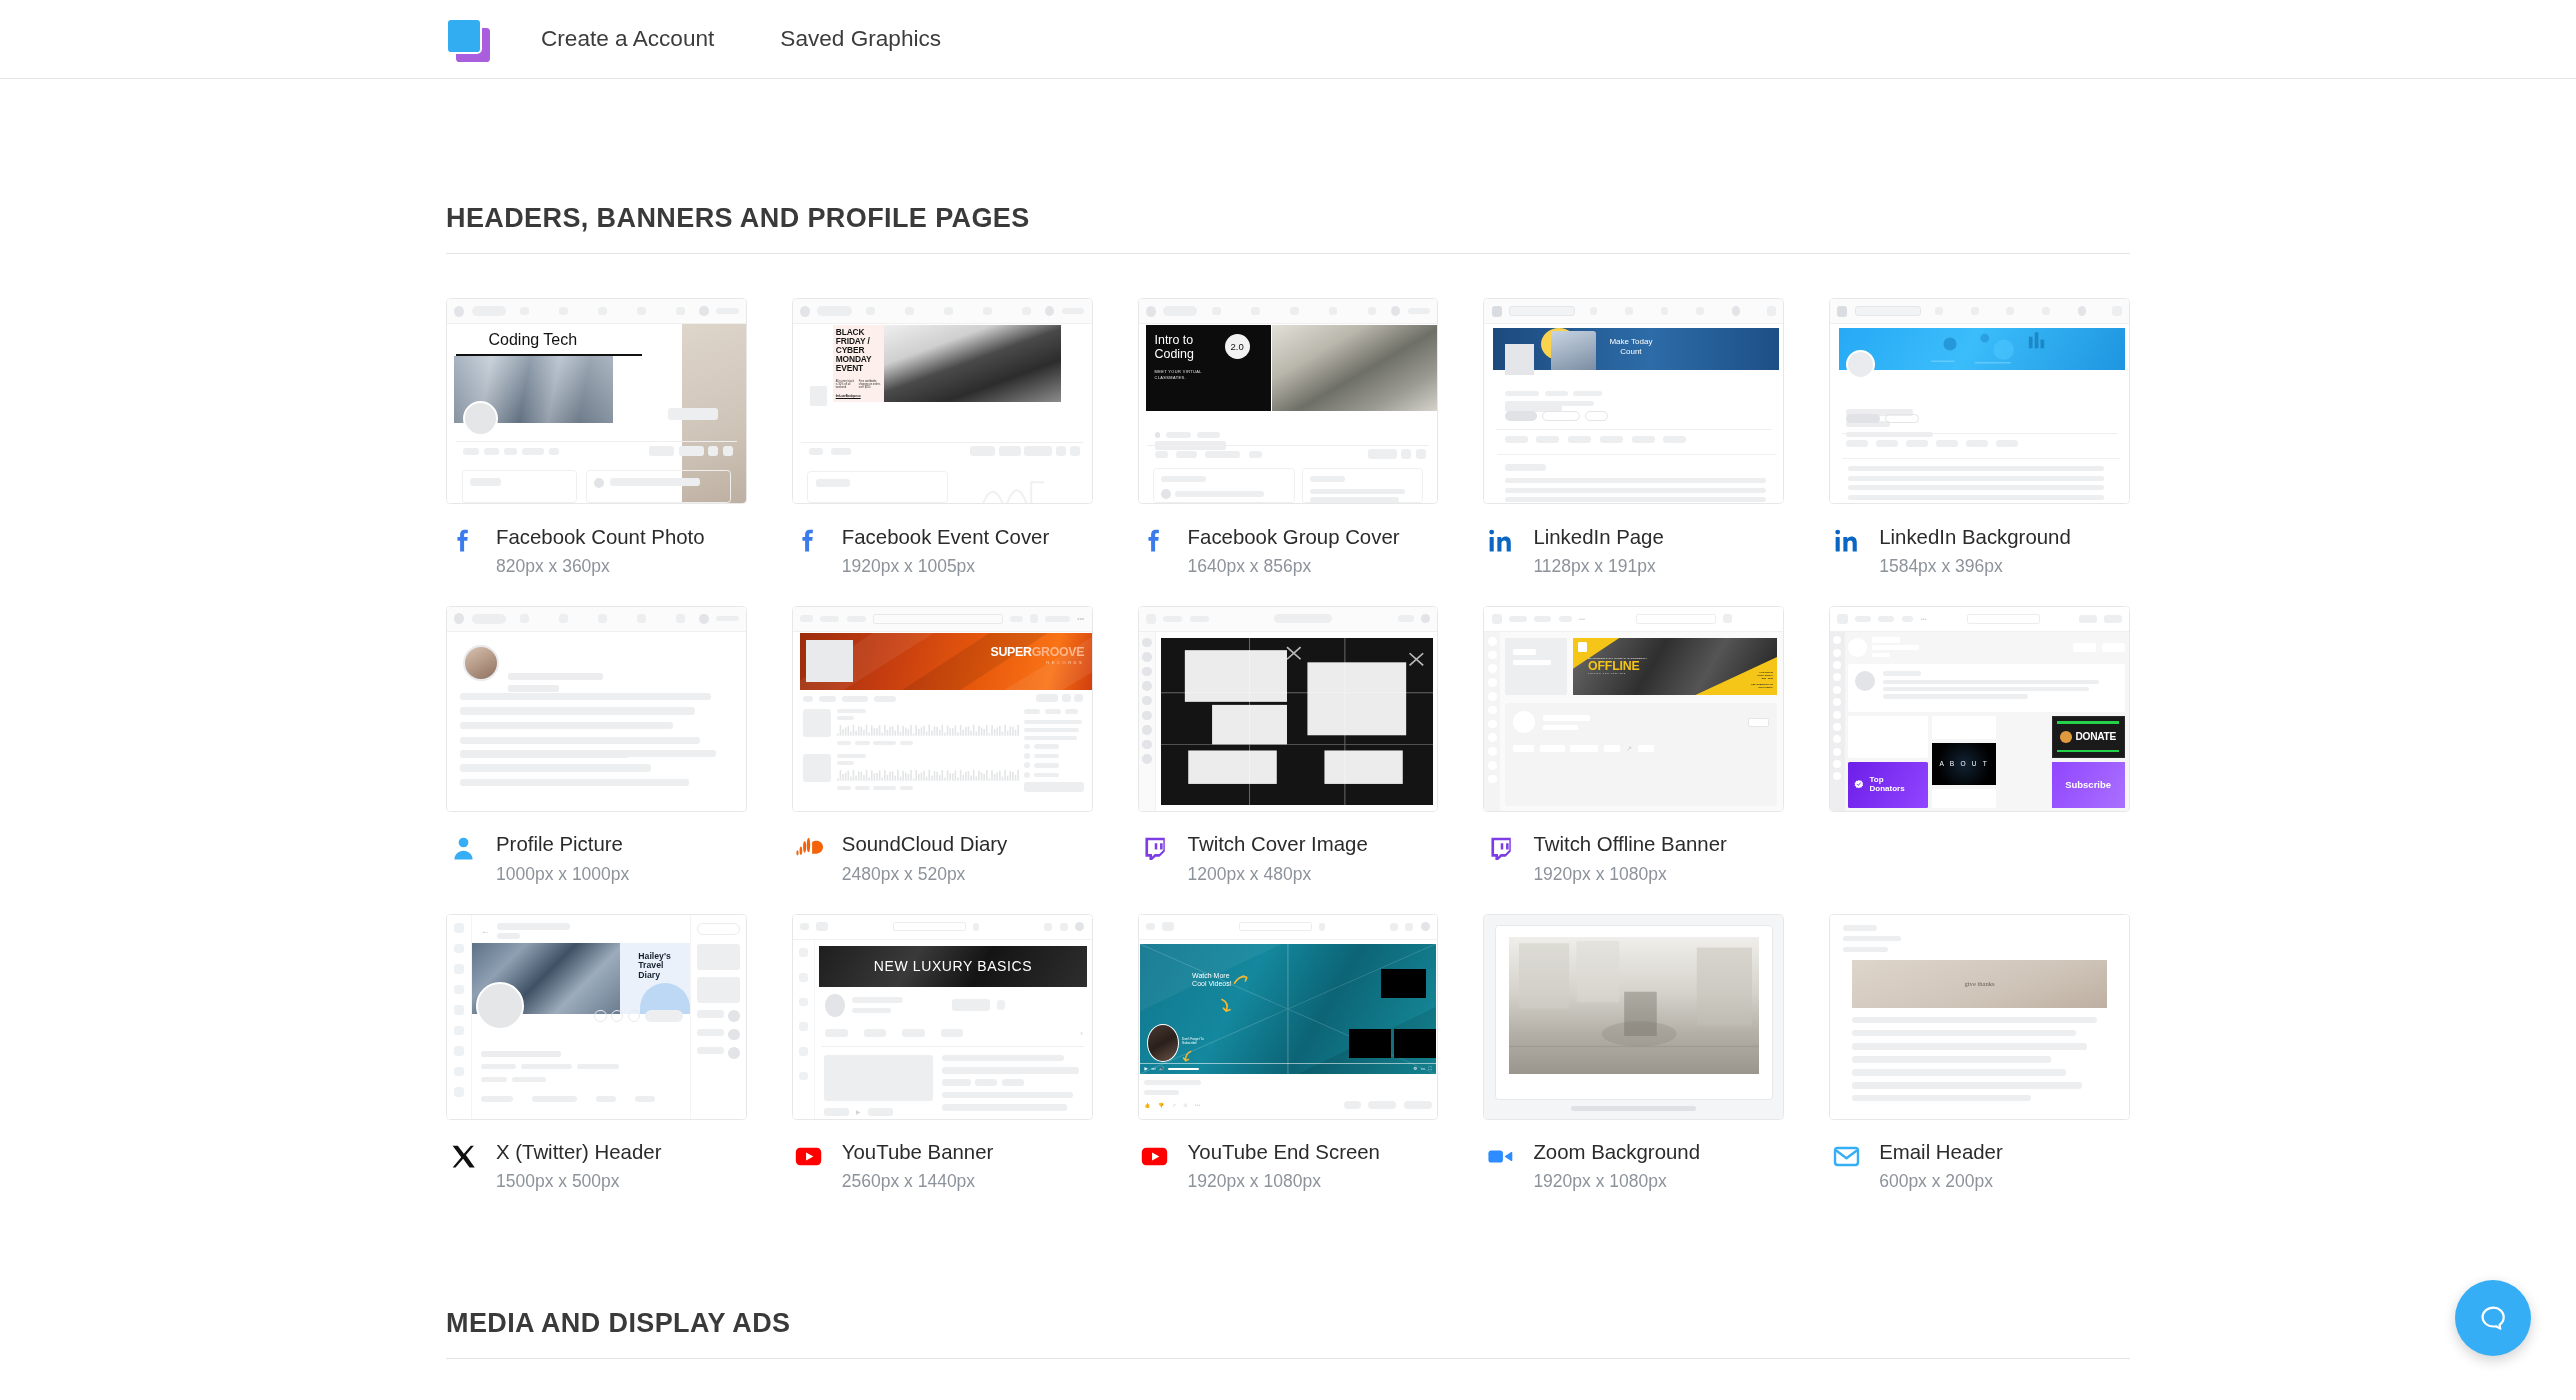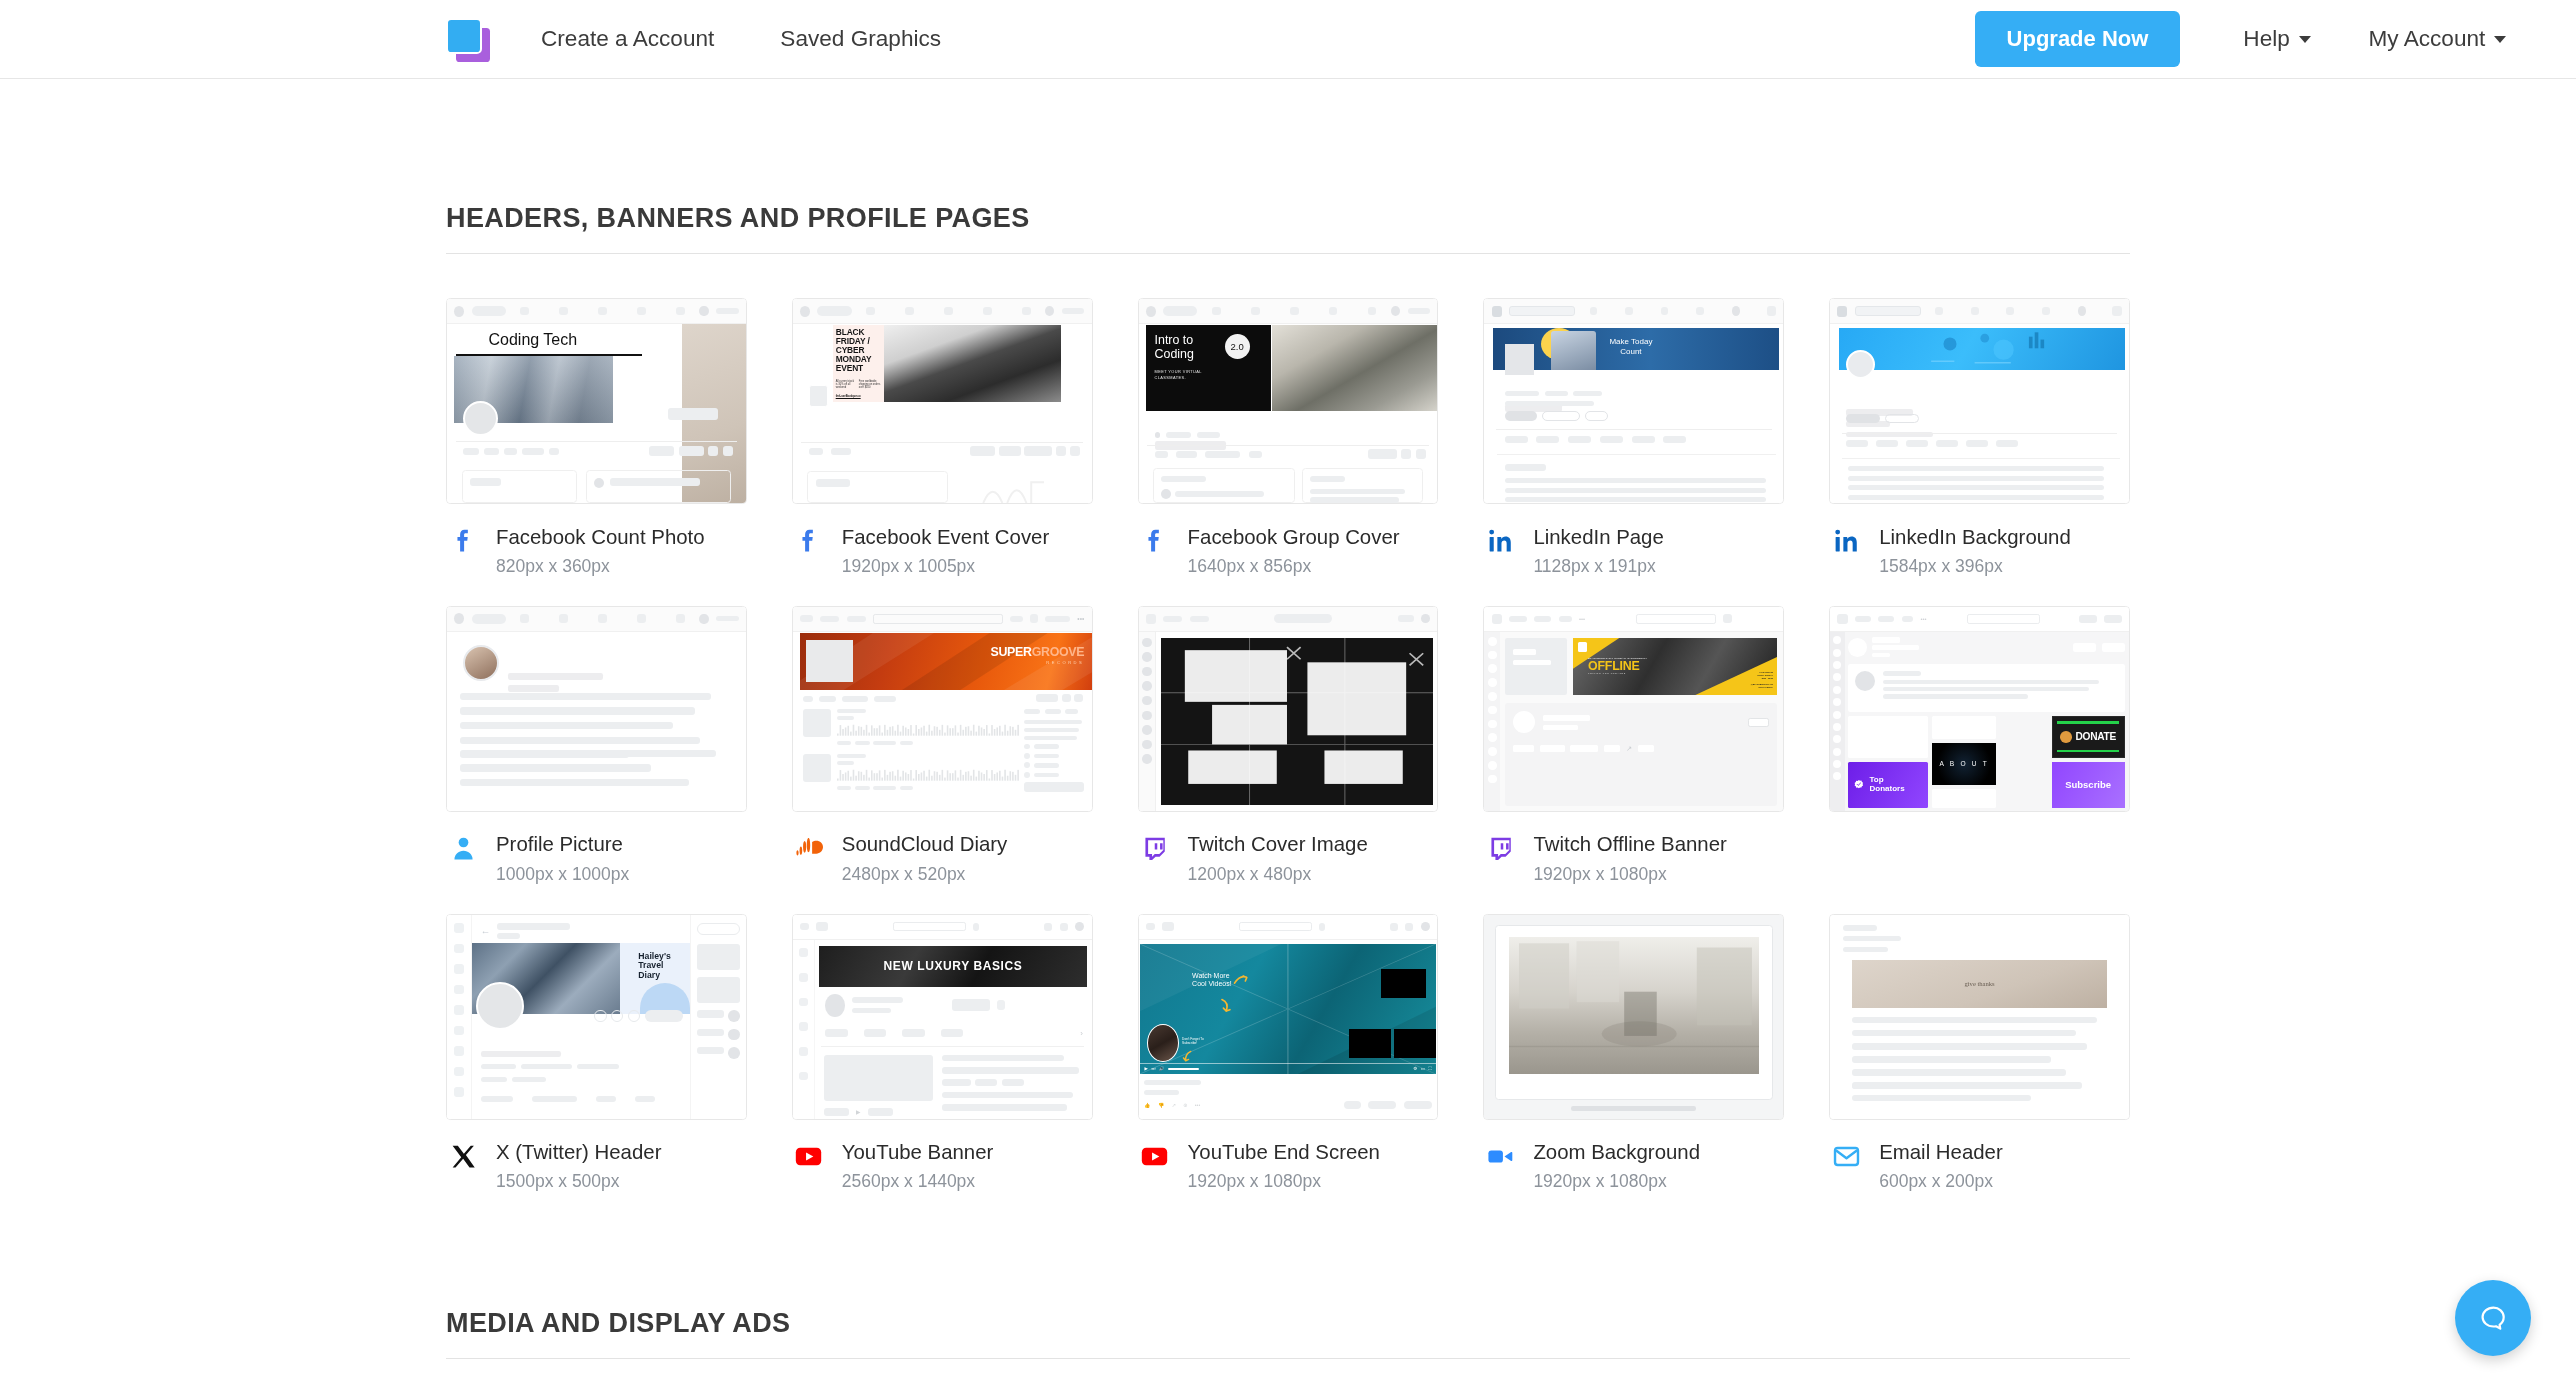--- a/index.html
+++ b/index.html
@@ -202,31 +202,20 @@
 
 <div class="topnav">
   <div class="nav-inner">
     <div class="logo">
       <div class="sq-purple"></div>
       <div class="sq-blue"></div>
     </div>
     <div class="nav-link">Create a Account</div>
     <div class="nav-link">Saved Graphics</div>
 
-    <div class="nav-right">
-      <button class="upgrade-btn">Upgrade Now</button>
-      <div class="nav-drop">
-        <span>Help</span>
-        <span class="caret"></span>
-      </div>
-      <div class="nav-drop">
-        <span>My Account</span>
-        <span class="caret"></span>
-      </div>
-    </div>
   </div>
 </div>
 
 <div class="page">
 
   <div class="section-title">HEADERS, BANNERS AND PROFILE PAGES</div>
 
   <div class="grid" id="grid-0">
       <div class="card">
         <div class="thumb">
@@ -1190,21 +1179,21 @@
             </div>
     <div style="position:absolute;left:0;top:25px;width:22px;bottom:0;border-right:0.7px solid #f6f6f6;padding-top:8.7px;">
       <div class="pill" style="width:8.7px;height:8.7px;margin:0 auto 16px;background:#eef0f2"></div>
               <div class="pill" style="width:8.7px;height:8.7px;margin:0 auto 16px;background:#eef0f2"></div>
               <div class="pill" style="width:8.7px;height:8.7px;margin:0 auto 16px;background:#eef0f2"></div>
               <div class="pill" style="width:8.7px;height:8.7px;margin:0 auto 16px;background:#eef0f2"></div>
               <div class="pill" style="width:8.7px;height:8.7px;margin:0 auto 16px;background:#eef0f2"></div>
               <div class="pill" style="width:8.7px;height:8.7px;margin:0 auto 16px;background:#eef0f2"></div>
             </div>
     <div class="ph-store" style="position:absolute;left:26px;right:4.4px;top:31px;height:41px;display:flex;align-items:center;justify-content:center;">
-      <span style="font-size:12px;font-weight:bold;color:#fff;letter-spacing:0.6px">NEW LUXURY BASICS</span>
+      <span style="font-size:14px;font-weight:normal;color:#fff;letter-spacing:0.6px">NEW LUXURY BASICS</span>
             </div>
     <div style="position:absolute;left:32px;top:79px;display:flex;gap:7.3px;align-items:center;">
       <div class="dot" style="width:20.4px;height:23px"></div>
       <div>
                 <div class="pill" style="width:51px;height:6.6px;margin-bottom:4.4px"></div>
                 <div class="pill" style="width:39px;height:5.8px"></div>
               </div>
       <div style="width:34px"></div>
               <div class="pill" style="width:38px;height:11.7px"></div>
       <div class="pill" style="width:7.3px;height:9.5px;background:#eef0f2"></div>

